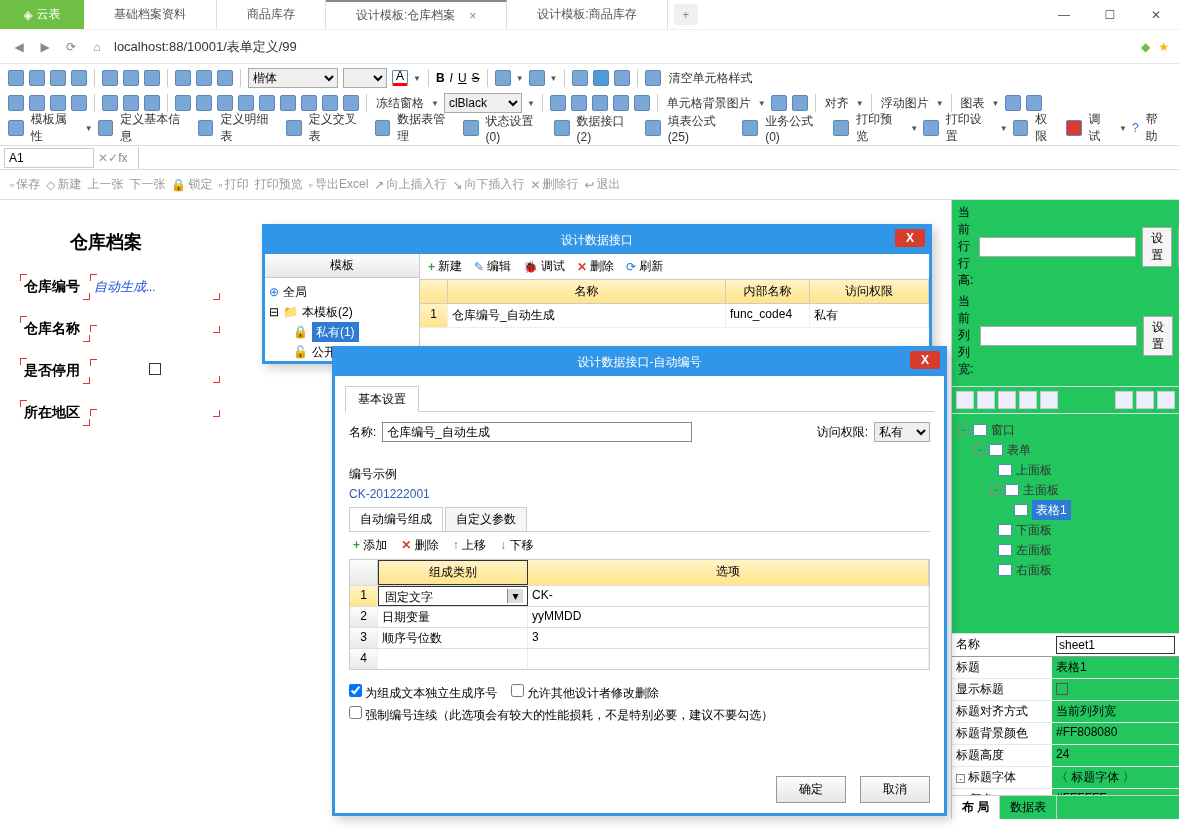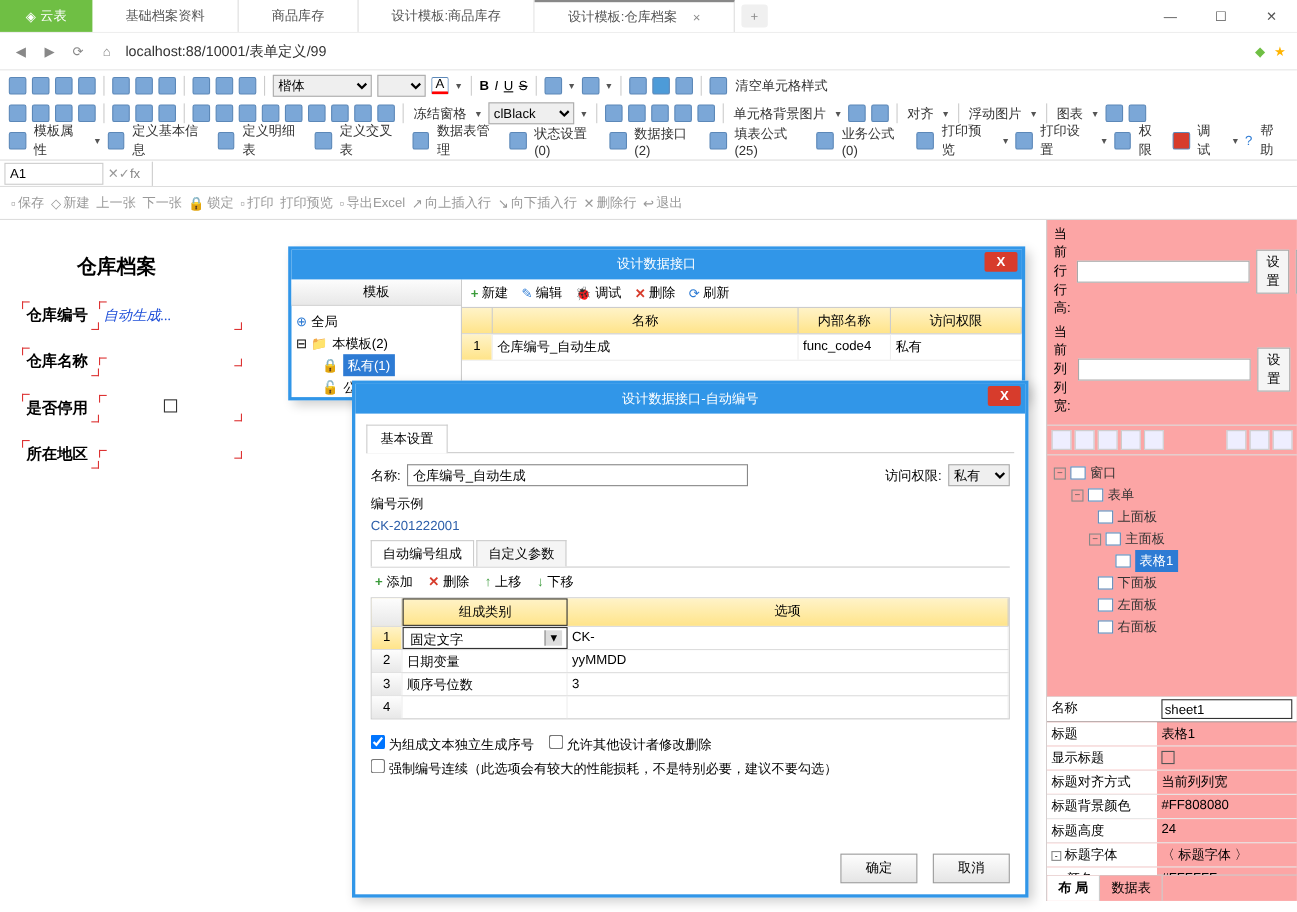--- a/index.html
+++ b/index.html
@@ -40,21 +40,21 @@
 .form-row{display:flex;align-items:center;margin-bottom:16px;}
 .form-label{width:70px;font-family:"KaiTi";font-weight:bold;font-size:14px;position:relative;padding:4px;}
 .form-label::before,.form-label::after{content:"";position:absolute;width:6px;height:6px;border:1px solid #d33;}
 .form-label::before{top:0;left:0;border-right:none;border-bottom:none;}
 .form-label::after{bottom:0;right:0;border-left:none;border-top:none;}
 .form-val{width:130px;padding:4px;position:relative;font-style:italic;color:#1d4ed8;font-family:"KaiTi";font-size:13px;}
 .form-val::before,.form-val::after{content:"";position:absolute;width:6px;height:6px;border:1px solid #d33;}
 .form-val::before{top:0;left:0;border-right:none;border-bottom:none;}
 .form-val::after{bottom:0;right:0;border-left:none;border-top:none;}
 .chk{width:12px;height:12px;border:1px solid #333;display:inline-block;}
-.right-panel{width:228px;border-left:1px solid #ccc;display:flex;flex-direction:column;background:#fca5a5;}
+.right-panel{width:228px;border-left:1px solid #ccc;display:flex;flex-direction:column;background:#22c55e;}
 .rp-top{padding:4px 6px;border-bottom:1px solid #ddd;}
 .rp-row{display:flex;align-items:center;gap:6px;margin-bottom:4px;}
 .rp-row input{flex:1;border:1px solid #aaa;height:20px;}
 .rp-row button{border:1px solid #aaa;background:#f5f5f5;padding:2px 8px;}
 .rp-icons{display:flex;gap:3px;padding:4px;border-bottom:1px solid #ddd;}
 .rp-icon{width:18px;height:18px;border:1px solid #ccc;background:#eef;}
 .tree{flex:0 0 auto;padding:6px;line-height:20px;color:#333;border-bottom:1px solid #ddd;height:220px;overflow:auto;}
 .tree-item{display:flex;align-items:center;gap:4px;padding-left:0;}
 .tree-item .exp{width:11px;height:11px;border:1px solid #888;font-size:9px;line-height:9px;text-align:center;color:#555;}
 .tree-ic{width:14px;height:12px;background:#fff;border:1px solid #5C88B8;}
@@ -88,26 +88,26 @@
 .m1-tb{display:flex;gap:12px;padding:4px 8px;border-bottom:1px solid #ccc;}
 .m1-tb span{display:flex;align-items:center;gap:3px;}
 .green{color:#3A9B3A;font-weight:bold;}
 .blue{color:#2D7BD4;}
 .red{color:#D73C2C;font-weight:bold;}
 .m1-grid-hd{display:flex;background:linear-gradient(#FFF3C8,#FFE48A);border-bottom:1px solid #ccc;}
 .m1-grid-hd div{padding:3px 4px;border-right:1px solid #ccc;text-align:center;}
 .m1-grid-row{display:flex;border-bottom:1px solid #eee;}
 .m1-grid-row div{padding:3px 4px;border-right:1px solid #eee;}
 .row-num{width:28px;background:linear-gradient(#FFF3C8,#FFE48A);text-align:center;}
-.m2{top:346px;left:320px;width:615px;height:470px;}
+.m2{top:346px;left:332px;width:615px;height:470px;}
 .m2-body{padding:10px;}
 .m2-tab-hdr{display:flex;border-bottom:1px solid #ccc;}
 .m2-tab{padding:4px 12px;border:1px solid #ccc;border-bottom:none;background:#fff;margin-bottom:-1px;}
 .m2-form{padding:10px 4px;}
-.m2-form-row{display:flex;align-items:center;gap:6px;margin-bottom:8px;}
+.m2-form-row{display:flex;align-items:center;gap:6px;margin-bottom:24px;}
 .m2-form-row input[type=text]{border:1px solid #888;height:20px;padding:0 4px;}
 .m2-inner-tabs{display:flex;border-bottom:1px solid #ccc;margin-top:6px;}
 .m2-inner-tab{padding:3px 10px;border:1px solid #ccc;border-bottom:none;margin-right:2px;background:#fff;}
 .m2-inner-tb{display:flex;gap:14px;padding:5px 4px;}
 .m2-grid{border:1px solid #ccc;}
 .m2-grid-hd{display:flex;background:linear-gradient(#FFF3C8,#FFE48A);}
 .m2-grid-hd div{padding:3px;border-right:1px solid #ccc;text-align:center;}
 .m2-grid-row{display:flex;border-top:1px solid #ddd;}
 .m2-grid-row div{padding:2px 4px;border-right:1px solid #eee;height:20px;}
 .m2-rn{width:28px;background:linear-gradient(#fdfdfd,#e8e8e8);text-align:center;}
@@ -123,27 +123,27 @@
   <div class="logo-box">
     <span>◈</span>
     <span>云表</span>
   </div>
   <div class="tab">
       <span>基础档案资料</span>
     </div>
   <div class="tab">
       <span>商品库存</span>
     </div>
-  <div class="tab">
-      <span>设计模板:商品库存</span>
-    </div>
   <div class="tab active">
     <span>设计模板:仓库档案</span>
     <span class="close">×</span>
   </div>
+  <div class="tab">
+      <span>设计模板:商品库存</span>
+    </div>
   <div class="plus-tab">+</div>
   <div class="win-btns">
     <div class="win-btn">—</div>
     <div class="win-btn">☐</div>
     <div class="win-btn">✕</div>
   </div>
 </div>
 
 <div class="addr-bar">
   <span class="nav-btn">◀</span>

